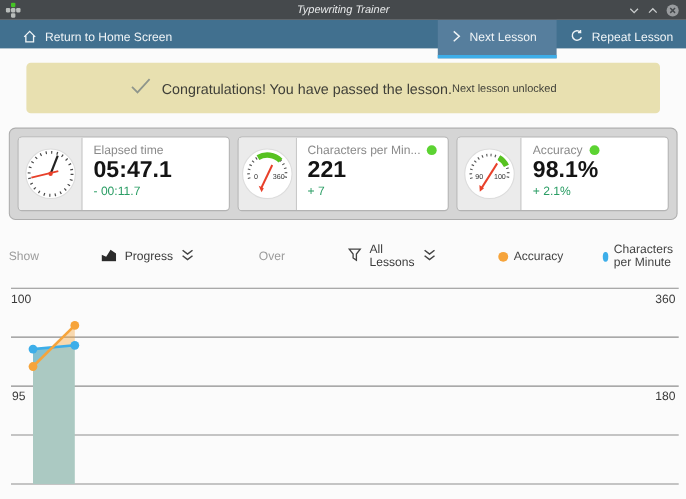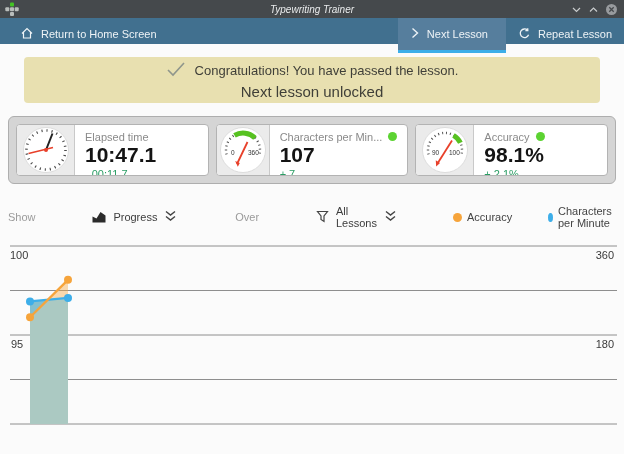--- a/index.html
+++ b/index.html
@@ -15,27 +15,27 @@
 
   
   .toolbar { height:26px; background:#41708f; display:flex; align-items:stretch; color:#eef3f6; font-size:11px; }
   .tb-btn { display:flex; align-items:center; gap:7px; padding:16px 12px; cursor:default; }
   .tb-left { margin-left:8px; }
   .tb-spacer { flex:1; }
   .tb-next { background:#567e9d; border-bottom:3px solid #3daee9; padding-right:18px; }
 
   
   .banner { margin:13px 24px 0; height:46px; background:#e8e0b0; border-radius:4px;
-            display:flex; flex-direction:column; justify-content:center; align-items:center; }
+            display:flex; flex-direction:row; justify-content:center; align-items:center; }
   .banner-row { display:flex; align-items:center; gap:9px; }
   .banner-title { font-size:13px; color:#3f3f38; }
-  .banner-sub { font-size:15px; color:#3f3f38; margin-top:2px; }
-
-  
-  .stats { margin:13px 8px 0; height:68px; background:#d5d5d5; border:1px solid #aeaeae;
+  .banner-sub { font-size:10px; color:#3f3f38; margin-top:2px; }
+
+  
+  .stats { margin:13px 8px 0; height:84px; background:#d5d5d5; border:1px solid #aeaeae;
            border-radius:6px; padding:7px; display:flex; gap:7px; }
   .card { flex:1; background:#ffffff; border:1px solid #b3b3b3; border-radius:4px; display:flex; overflow:hidden; }
   .card-icon { width:58px; background:#ebebeb; border-right:1px solid #c9c9c9;
                display:flex; align-items:center; justify-content:center; }
   .card-body { flex:1; padding:5px 10px 4px; display:flex; flex-direction:column; }
   .card-label-row { display:flex; align-items:center; gap:6px; min-height:13px; }
   .card-label { font-size:11px; color:#8a8a8a; white-space:nowrap; overflow:hidden; }
   .green-dot { width:9px; height:9px; border-radius:50%; background:#5cd332; flex:0 0 auto; }
   .card-value { font-size:21px; font-weight:bold; color:#141414; line-height:24px; }
   .card-delta { font-size:11px; color:#2a9d64; margin-top:1px; }
@@ -143,21 +143,21 @@
           <circle cx="24" cy="24" r="19.5" fill="none" stroke="#4a4a4a" stroke-width="2.6" stroke-dasharray="1.1 4.0"></circle>
           <line x1="24" y1="24" x2="30.5" y2="7.5" stroke="#222" stroke-width="2"></line>
           <line x1="31" y1="21.5" x2="6.5" y2="27.5" stroke="#e8402a" stroke-width="1.6"></line>
           <circle cx="24" cy="24" r="2" fill="#e8402a"></circle>
         </svg>
       </div>
       <div class="card-body">
         <div class="card-label-row">
           <span class="card-label">Elapsed time</span>
         </div>
-        <div class="card-value">10:47.1</div>
+        <div class="card-value">05:47.1</div>
         <div class="card-delta">- 00:11.7</div>
       </div>
     </div>
 
     <div class="card">
       <div class="card-icon">
         <svg width="48" height="48" viewBox="0 0 48 48">
           <circle cx="24" cy="24" r="22.5" fill="#ffffff" stroke="#dcdcdc"></circle>
           <path d="M7.6 28.4 A17 17 0 1 1 40.4 28.4" fill="none" stroke="#555" stroke-width="2.4" stroke-dasharray="1 3"></path>
           <path d="M15.5 9.3 A17 17 0 0 1 36 12" fill="none" stroke="#57c221" stroke-width="5"></path>
@@ -165,21 +165,21 @@
           <text x="29" y="28.5" font-size="6.5" fill="#333">360</text>
           <line x1="28.5" y1="16" x2="18" y2="38" stroke="#e8402a" stroke-width="1.8"></line>
           <polygon points="18.8,40.8 16.2,34.9 20.8,37.1" fill="#e8402a"></polygon>
         </svg>
       </div>
       <div class="card-body">
         <div class="card-label-row">
           <span class="card-label">Characters per Min...</span>
           <span class="green-dot"></span>
         </div>
-        <div class="card-value">107</div>
+        <div class="card-value">221</div>
         <div class="card-delta">+ 7</div>
       </div>
     </div>
 
     <div class="card">
       <div class="card-icon">
         <svg width="48" height="48" viewBox="0 0 48 48">
           <circle cx="24" cy="24" r="22.5" fill="#ffffff" stroke="#dcdcdc"></circle>
           <path d="M7.6 28.4 A17 17 0 1 1 40.4 28.4" fill="none" stroke="#555" stroke-width="2.4" stroke-dasharray="1 3"></path>
           <path d="M32.5 9.3 A17 17 0 0 1 39.4 16.8" fill="none" stroke="#57c221" stroke-width="5"></path>

